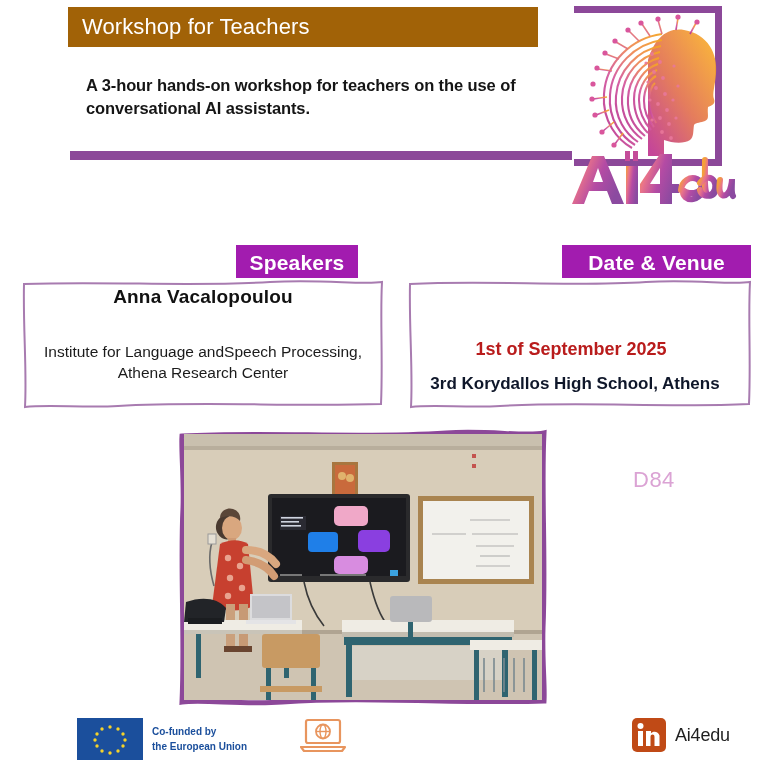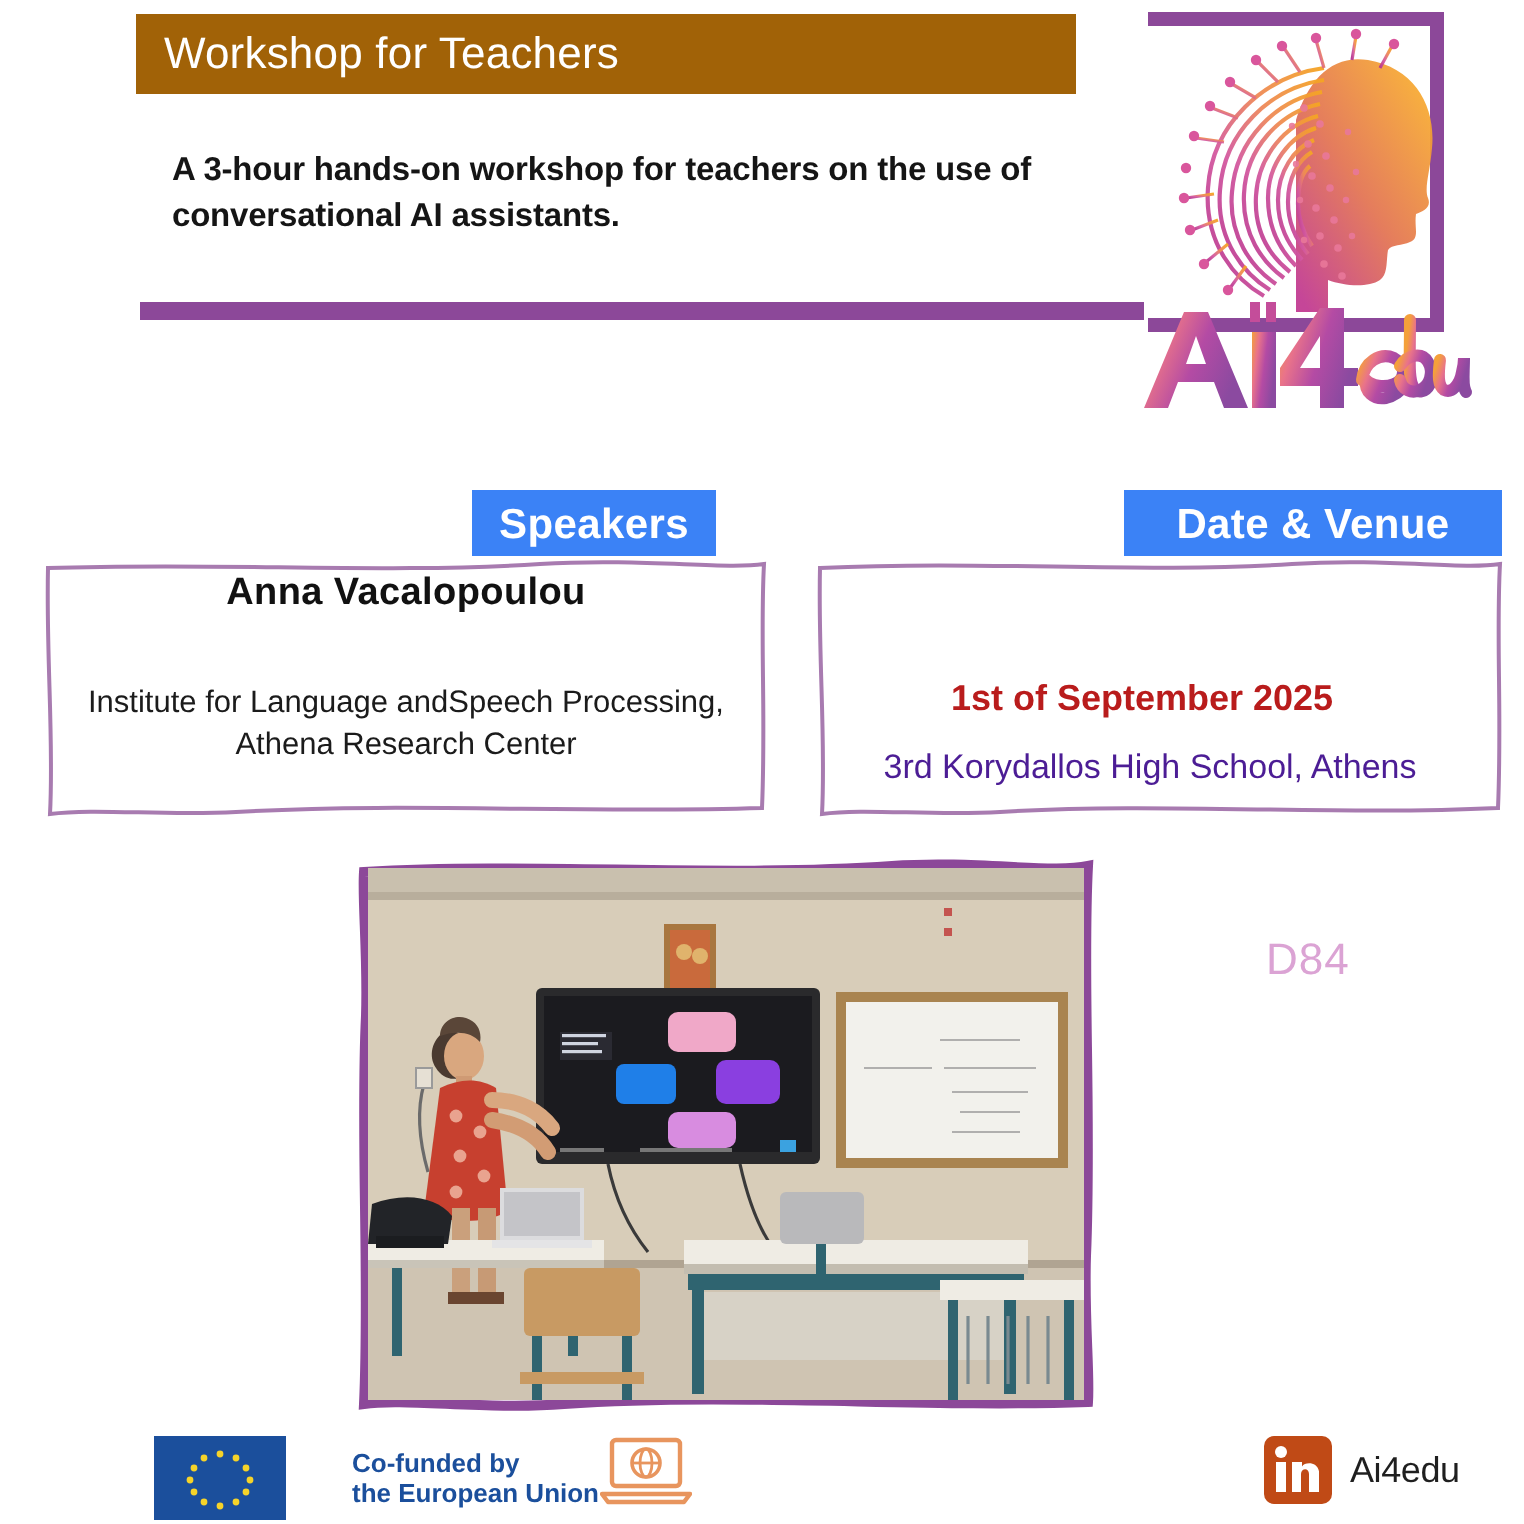--- a/index.html
+++ b/index.html
@@ -69,21 +69,21 @@
     border: 7px solid #8c4899;
     border-left: none;
     box-sizing: border-box;
   }
   #logo-head-svg { position:absolute; left: 0px; top: 0px; }
   #logo-wordmark-svg { position:absolute; left: 2px; top: 146px; }
 
   
   .section-badge {
     position: absolute;
-    background: #3b82f6;
+    background: #a21caf;
     color: #ffffff;
     font-size: 21px;
     font-weight: bold;
     text-align: center;
     letter-spacing: .2px;
   }
   #speakers-badge { left: 236px; top: 245px; width: 122px; height: 36px; line-height: 36px; }
   #datevenue-badge { left: 562px; top: 245px; width: 189px; height: 36px; line-height: 36px; }
 
   
@@ -121,21 +121,22 @@
     text-align: center;
     font-size: 18px;
     font-weight: bold;
     color: #b91c1c;
   }
   #event-venue {
     position: absolute;
     left: 0; right: 10px; top: 96px;
     text-align: center;
     font-size: 17px;
-    color: #4c1d95;
+    color: #0f172a;
+    font-weight: bold;
   }
 
   
   #photo-wrap {
     position: absolute;
     left: 178px;
     top: 428px;
     width: 370px;
     height: 278px;
   }
@@ -168,25 +169,24 @@
   }
   .footer-item {
     position: absolute;
     display: flex;
     align-items: center;
     gap: 9px;
   }
   #footer-eu { left: 77px; top: 12px; }
   #footer-eu-text {
     color: #1b4f9c;
-    font-size: 13px;
+    font-size: 10px;
     font-weight: bold;
     line-height: 15px;
     white-space: pre-line;
-    margin-left: 24px;
   }
   #footer-web { left: 283px; top: 11px; flex-direction: column; }
   #footer-fb  { left: 447px; top: 12px; }
   #footer-li  { left: 612px; top: 12px; margin-left: 20px; }
   .footer-label {
     font-size: 18px;
     color: #1f1f1f;
     letter-spacing: -.2px;
   }
 </style>

